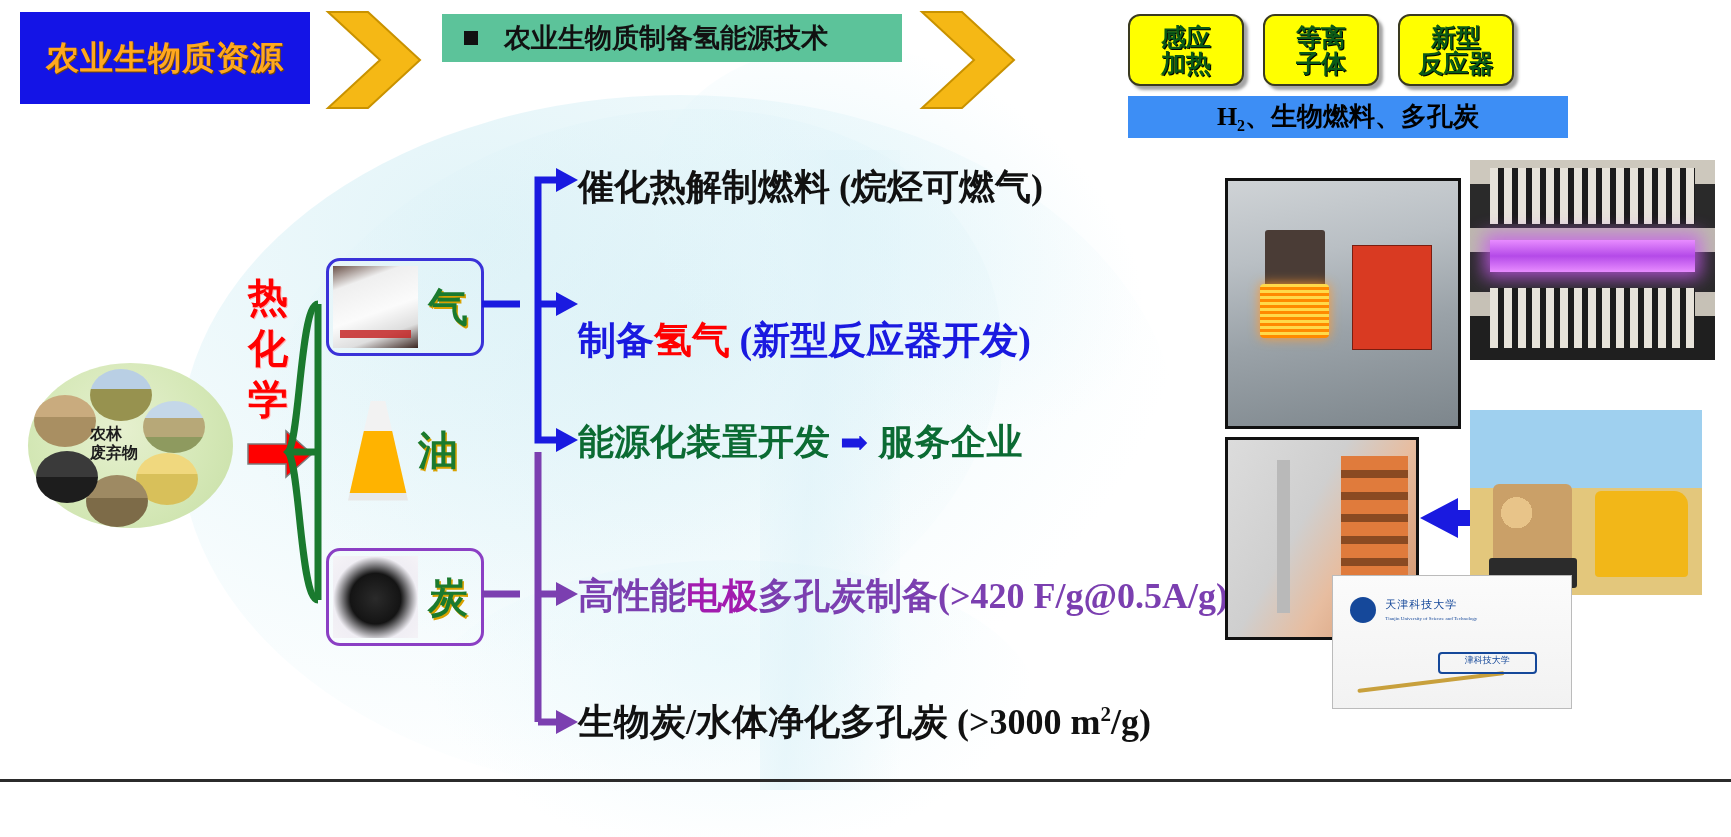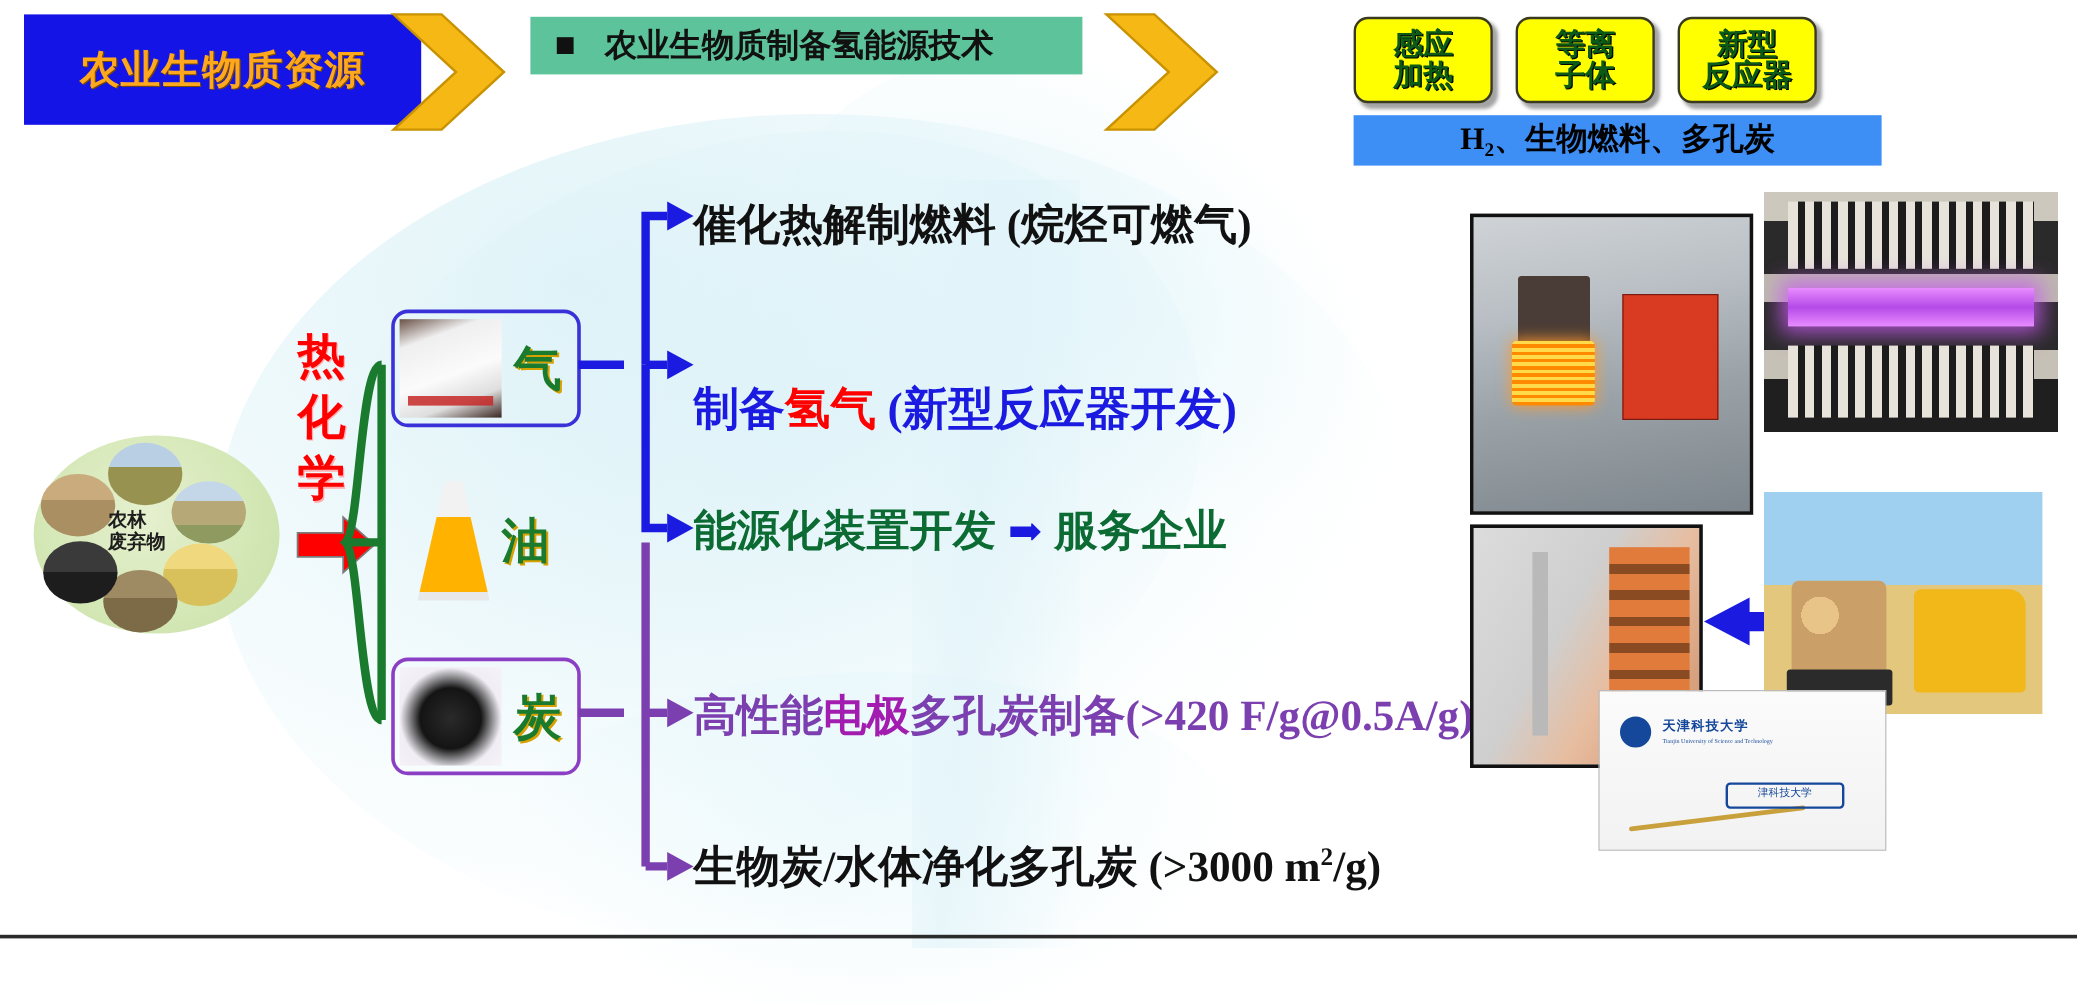--- a/index.html
+++ b/index.html
@@ -27,21 +27,21 @@
        background:radial-gradient(ellipse at 40% 50%, rgba(226,245,250,.7) 0%, rgba(255,255,255,0) 70%);
        transform:rotate(25deg);}
   .sw4{left:420px;top:560px;width:620px;height:300px;
        background:radial-gradient(ellipse at 50% 30%, rgba(230,247,251,.75) 0%, rgba(255,255,255,0) 70%);}
   .sw5{left:760px;top:150px;width:140px;height:640px;
        background:linear-gradient(95deg, rgba(255,255,255,0) 0%, rgba(224,243,249,.65) 40%, rgba(255,255,255,0) 100%);
        border-radius:0;}
 
   
   #title-box{
-    position:absolute;left:20px;top:12px;width:331px;height:92px;
+    position:absolute;left:20px;top:12px;width:290px;height:92px;
     background:#1414e6;
     display:flex;flex-direction:column;align-items:center;justify-content:center;
     line-height:1.02;
   }
   #title-box .tline{
     color:#ffa81e;
     font-family:"Liberation Sans","DejaVu Sans",sans-serif;
     font-weight:bold;font-size:33px;letter-spacing:1px;
     text-shadow:1px 1px 0 #7a4a00;
     white-space:nowrap;
@@ -171,21 +171,21 @@
   #photo-field .loader{position:absolute;right:6%;bottom:10%;width:40%;height:46%;
     background:#f2b718;border-radius:6px 14px 4px 4px;}
   #photo-field .logs{position:absolute;left:10%;bottom:8%;width:34%;height:52%;
     background:radial-gradient(circle at 30% 30%,#e8c489 0 18%,#caa068 18% 100%);border-radius:6px;}
   #photo-field .truck{position:absolute;left:8%;bottom:4%;width:38%;height:16%;background:#2b2b2b;border-radius:3px;}
 
   #photo-logo{left:1332px;top:575px;width:238px;height:132px;border:1px solid #bbb;
     background:linear-gradient(#fbfbfb,#f2f2f2);}
   #photo-logo .ring{position:absolute;left:7%;top:16%;width:26px;height:26px;border-radius:50%;
     background:#15489a;}
-  #photo-logo .ltxt{position:absolute;left:22%;top:16%;color:#15489a;font-size:11px;font-weight:bold;letter-spacing:1px;}
+  #photo-logo .ltxt{position:absolute;left:22%;top:16%;color:#15489a;font-size:11px;font-weight:normal;letter-spacing:1px;}
   #photo-logo .ltxt2{position:absolute;left:22%;top:30%;color:#15489a;font-size:5px;}
   #photo-logo .pen{position:absolute;left:10%;bottom:18%;width:62%;height:4px;background:#c8a03c;border-radius:2px;transform:rotate(-7deg);}
   #photo-logo .pen2{position:absolute;left:44%;bottom:26%;width:40%;height:18px;border:2px solid #15489a;border-radius:4px;color:#15489a;font-size:9px;text-align:center;}
 
   
   #wires{position:absolute;left:0;top:0;width:1731px;height:837px;pointer-events:none;}
 
   
   .flow-line{
     position:absolute;font-weight:bold;white-space:nowrap;

